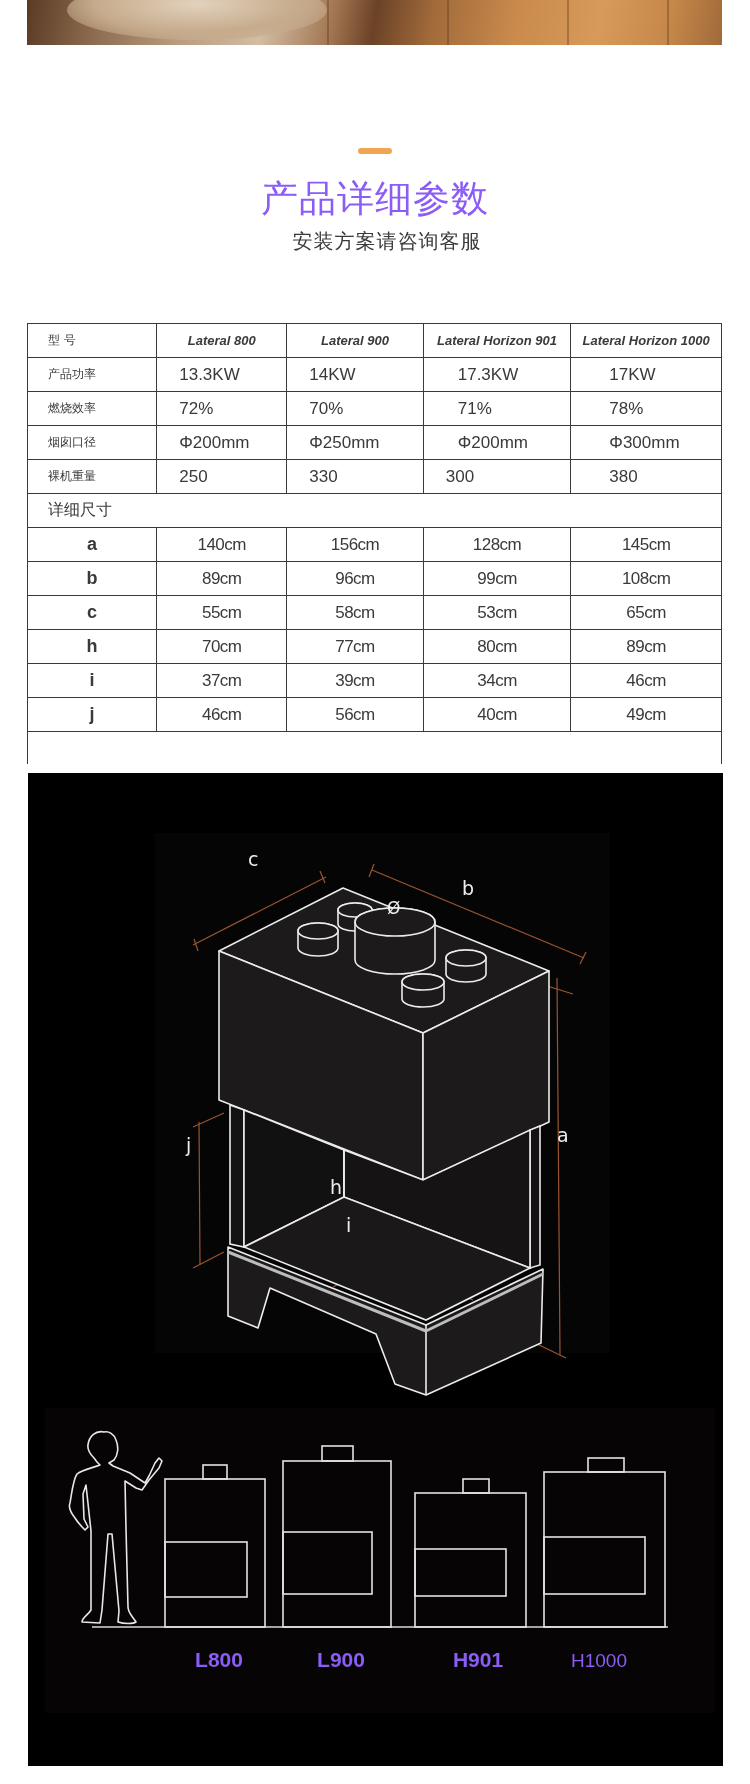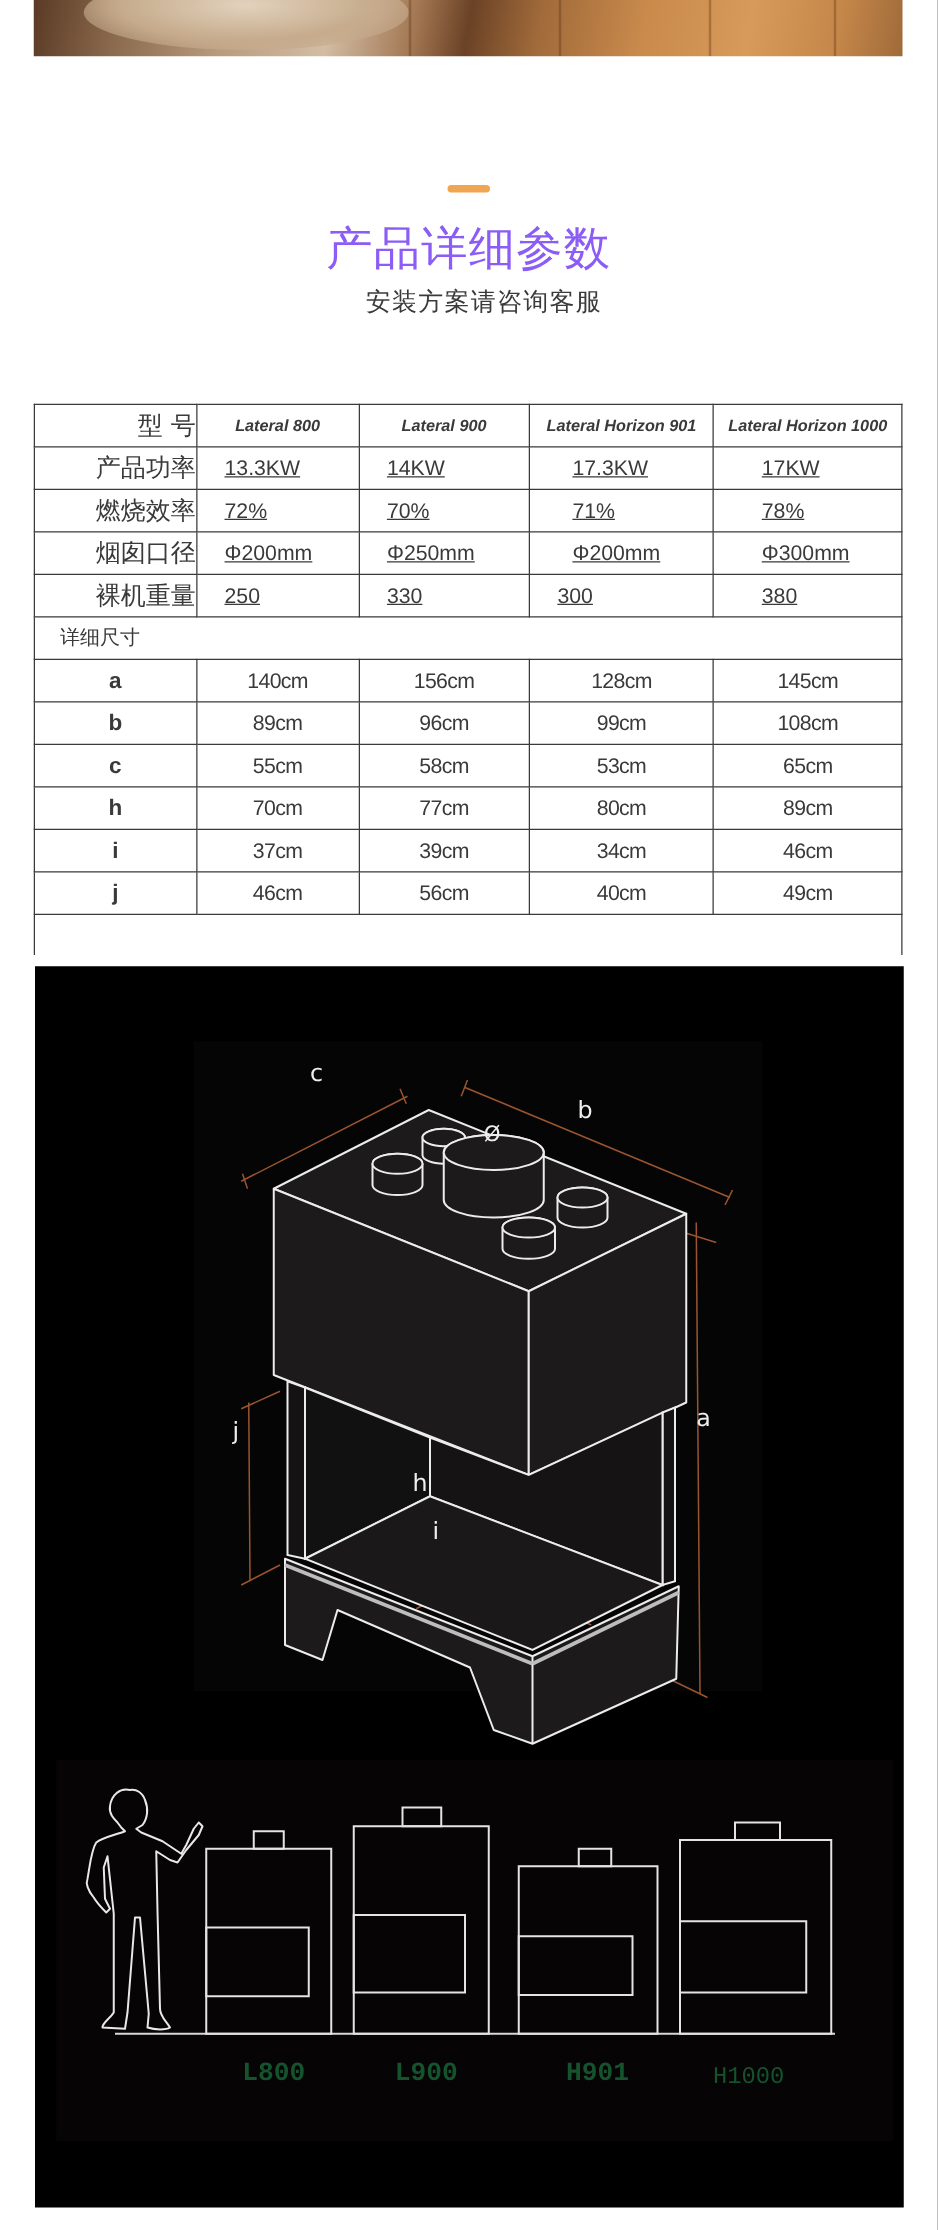--- a/index.html
+++ b/index.html
@@ -7,33 +7,33 @@
   .photo { position:absolute; left:27px; top:0; width:695px; height:45px; overflow:hidden;
     background: linear-gradient(100deg, #5a3a24 0%, #8b6a4e 10%, #b89a7c 22%, #d2bda4 34%, #a27652 44%, #6b4226 50%, #a06a3a 58%, #c98a4c 70%, #d79a5a 82%, #c6884a 92%, #9f6a3a 100%); }
   .photo .rug { position:absolute; left:40px; top:-20px; width:260px; height:60px; border-radius:50%; background:radial-gradient(ellipse at 50% 40%, #e2d2bd 0%, #c6ab8c 55%, rgba(160,120,90,0) 100%); }
   .photo .plank { position:absolute; top:0; height:45px; width:2px; background:rgba(90,50,20,0.35); }
   .accent-bar { position:absolute; left:358px; top:148px; width:34px; height:6px; border-radius:3px; background:#f0a552; }
   .title { position:absolute; left:0; width:750px; top:174px; text-align:center; font-family:"DejaVu Sans", sans-serif; font-size:37px; color:#8b5cf6; letter-spacing:1px; }
   .subtitle { position:absolute; left:12px; width:750px; top:228px; text-align:center; font-family:"DejaVu Sans", sans-serif; font-size:20px; color:#3a3a3a; letter-spacing:1px; }
 
   .spec-table { position:absolute; left:27px; top:323px; width:695px; border-collapse:collapse; }
   .spec-table td { border:1.5px solid #3a3a3a; height:33px; padding:0; color:#3a3a3a; font-size:17px; }
-  .spec-table td.lbl { width:116px; padding-left:20px; font-family:"DejaVu Sans", sans-serif; font-size:20px;text-align:right; }
+  .spec-table td.lbl { width:116px; padding-left:20px; font-family:"DejaVu Sans", sans-serif; font-size:12px; }
   .spec-table td.hdr { font-weight:bold; font-size:13px; text-align:center;font-style:italic; }
-  .spec-table td.val { padding-left:22px;text-decoration:underline; }
+  .spec-table td.val { padding-left:22px; }
   .spec-table td.sect { padding-left:20px; font-family:"DejaVu Sans", sans-serif; font-size:16px; }
   .spec-table td.dim { text-align:center; font-weight:bold; font-size:18px; }
   .spec-table td.dv { text-align:center; font-size:17px; letter-spacing:-0.5px; }
   .spec-table td.blank { height:32px; border-bottom:none; }
 
   .dark-panel { position:absolute; left:28px; top:773px; width:695px; height:993px; background:#000; }
   .diagram-bg { position:absolute; left:155px; top:833px; width:455px; height:520px; background:#060505; }
   .silhouette-bg { position:absolute; left:45px; top:1408px; width:670px; height:305px; background:#060404; }
   svg.diagram { position:absolute; left:0; top:0; }
-  .model-label { position:absolute; top:1648px; color:#14532d; font-size:21px; font-weight:bold; text-align:center; width:100px;font-family:Liberation Mono, monospace; }
+  .model-label { position:absolute; top:1648px; color:#8b5cf6; font-size:21px; font-weight:bold; text-align:center; width:100px; }
   .model-label.light { font-weight:normal; font-size:19px; top:1650px; }
   .dim-label { position:absolute; color:#eeeeee; font-size:19px; font-family:"DejaVu Sans", sans-serif; }
 </style>
 </head>
 <body>
 
 <div class="photo">
   <div class="rug"></div>
   <div class="plank" style="left:300px"></div>
   <div class="plank" style="left:420px"></div>

